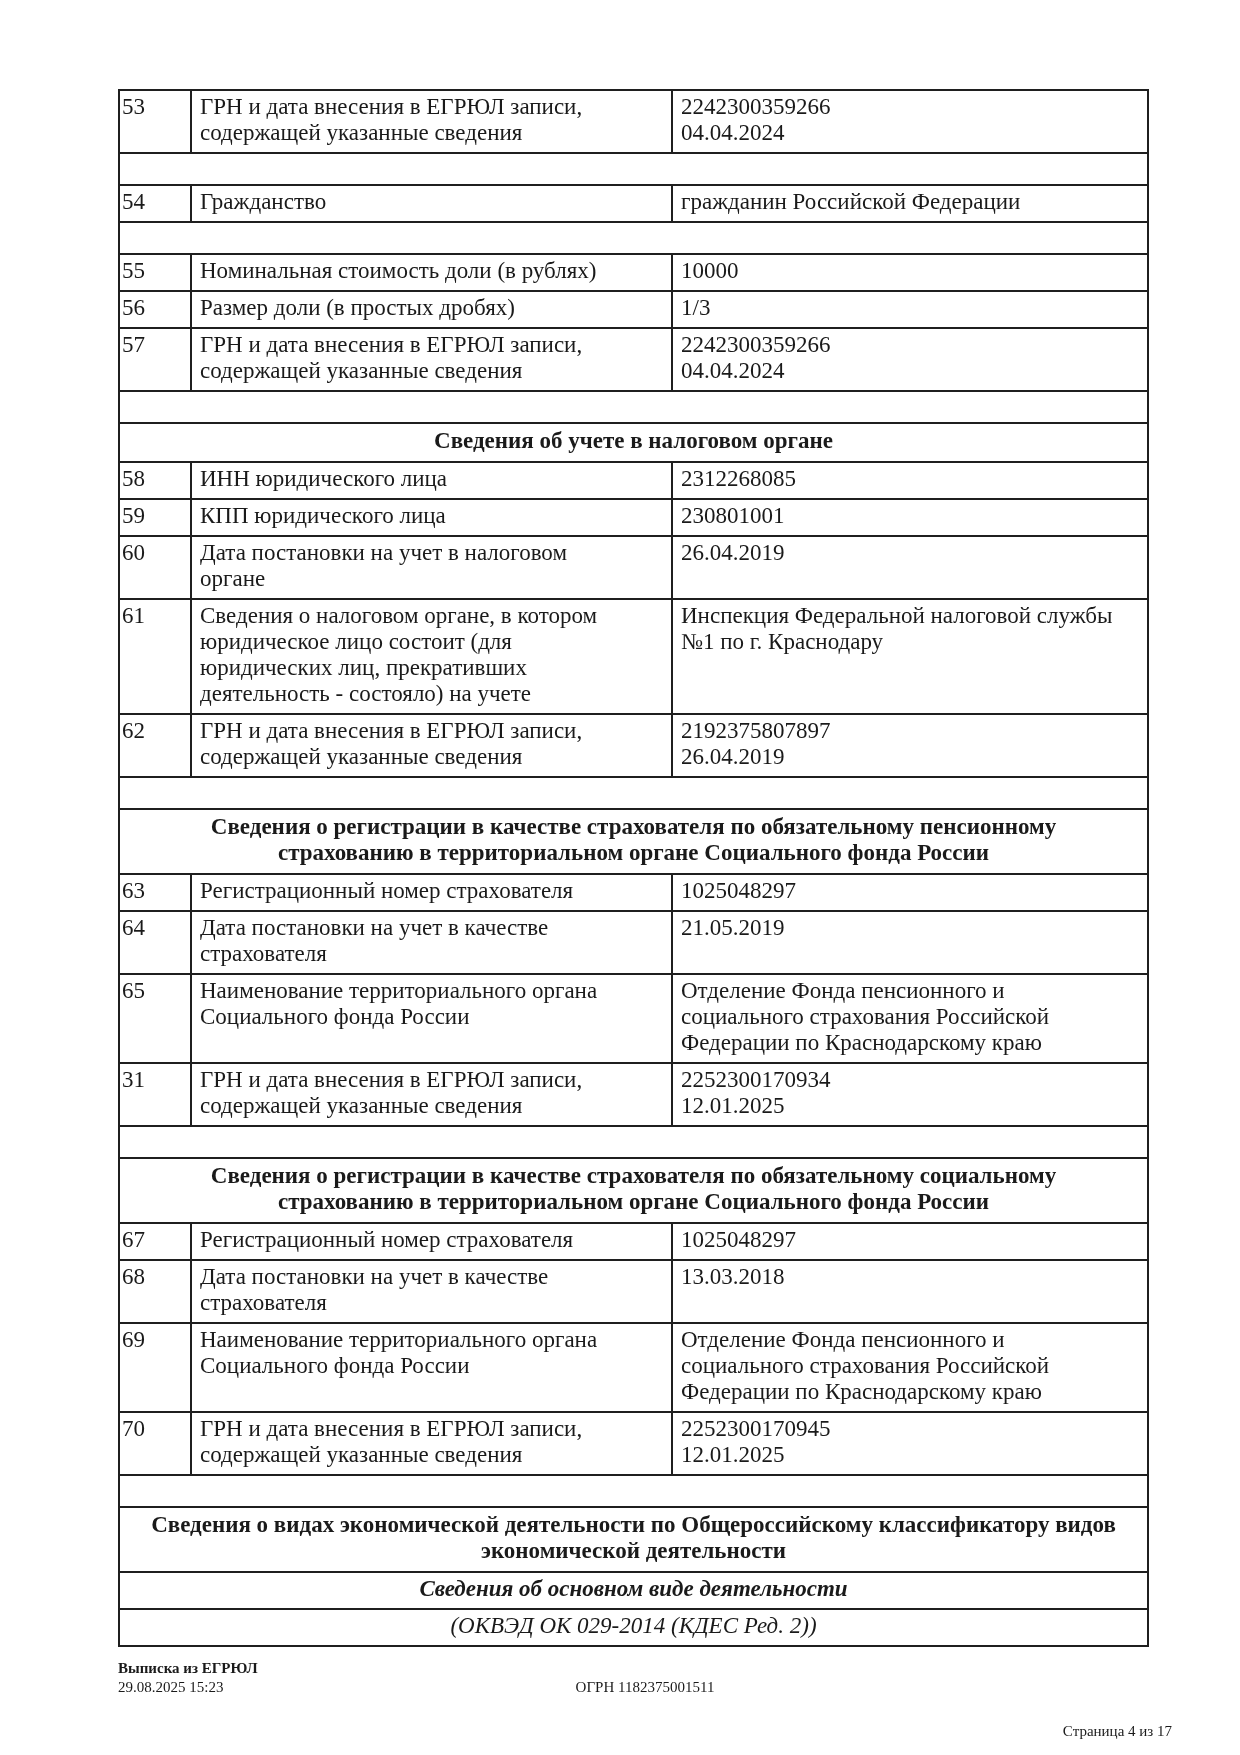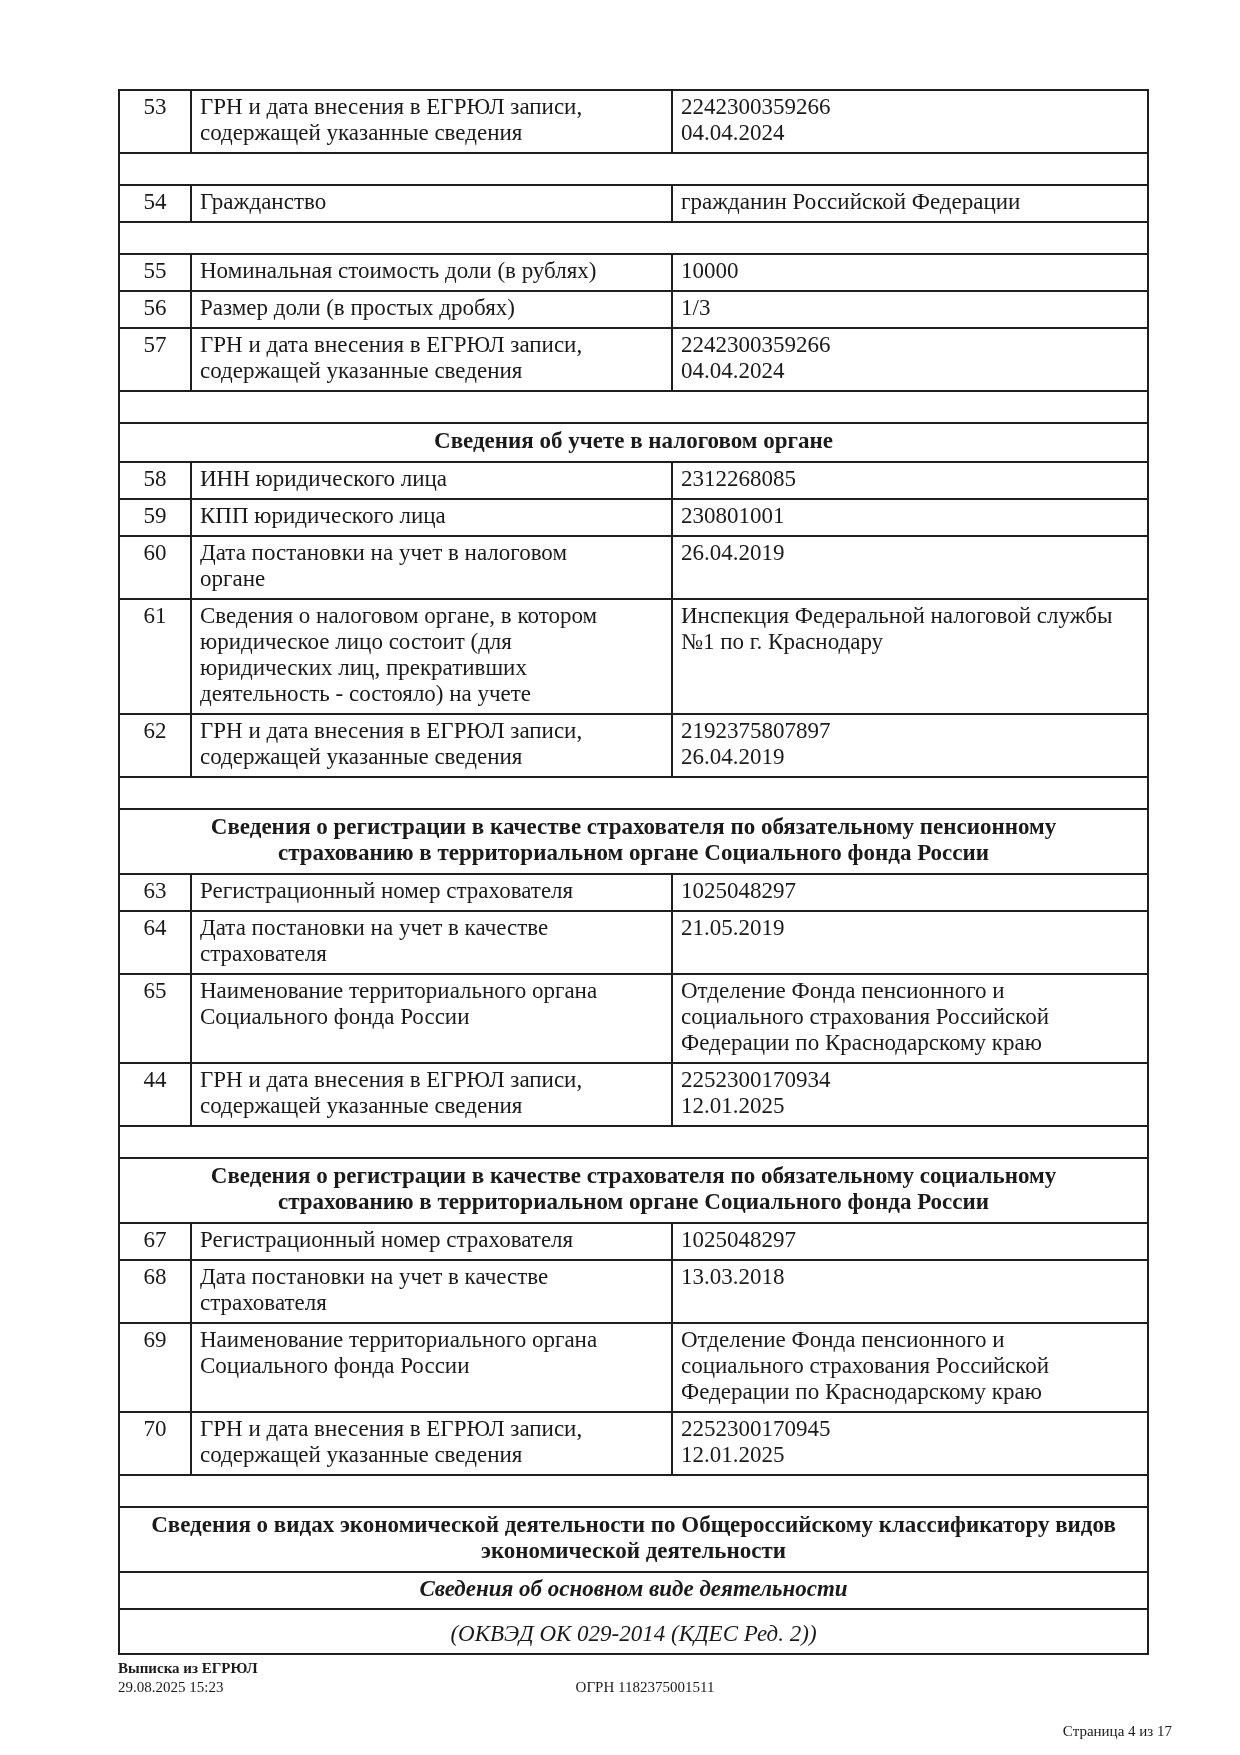--- a/index.html
+++ b/index.html
@@ -25,42 +25,42 @@
   col.c-value { width: 476px; }
 
   td {
     border: 2px solid #1f1f1f;
     vertical-align: top;
     font-size: 23px;
     line-height: 26px;
     padding: 3px 6px 6px 8px;
     overflow: hidden;
   }
-  td.num { text-align: center; padding-left: 2px; padding-right: 2px; }
+  td.num { padding-left: 2px; padding-right: 2px; }
   td.val { }
 
   tr.spacer td { height: 30px; padding: 0; }
 
   tr.sect td {
     text-align: center;
     font-weight: bold;
     padding: 4px 30px 7px 30px;
     border-radius: 14px;
   }
   tr.sect-main td {
     text-align: center;
     font-weight: bold;
     font-style: italic;
     padding: 3px 30px 6px 30px;
   }
   tr.sect-code td {
     text-align: center;
     font-style: italic;
     font-weight: normal;
-    padding: 11px 30px 6px 30px;
+    padding: 3px 30px 6px 30px;
   }
 
   .footer {
     position: absolute;
     left: 118px; top: 1659px;
     width: 1054px;
     font-size: 15px;
     line-height: 19px;
   }
   .f-title { font-weight: bold; }
@@ -251,21 +251,21 @@
         <div>Социального фонда России</div>
       </td>
       <td class="val">
         <div>Отделение Фонда пенсионного и</div>
         <div>социального страхования Российской</div>
         <div>Федерации по Краснодарскому краю</div>
       </td>
     </tr>
 
     <tr>
-      <td class="num">44</td>
+      <td class="num">31</td>
       <td>
         <div>ГРН и дата внесения в ЕГРЮЛ записи,</div>
         <div>содержащей указанные сведения</div>
       </td>
       <td class="val">
         <div>2252300170934</div>
         <div>12.01.2025</div>
       </td>
     </tr>
 

